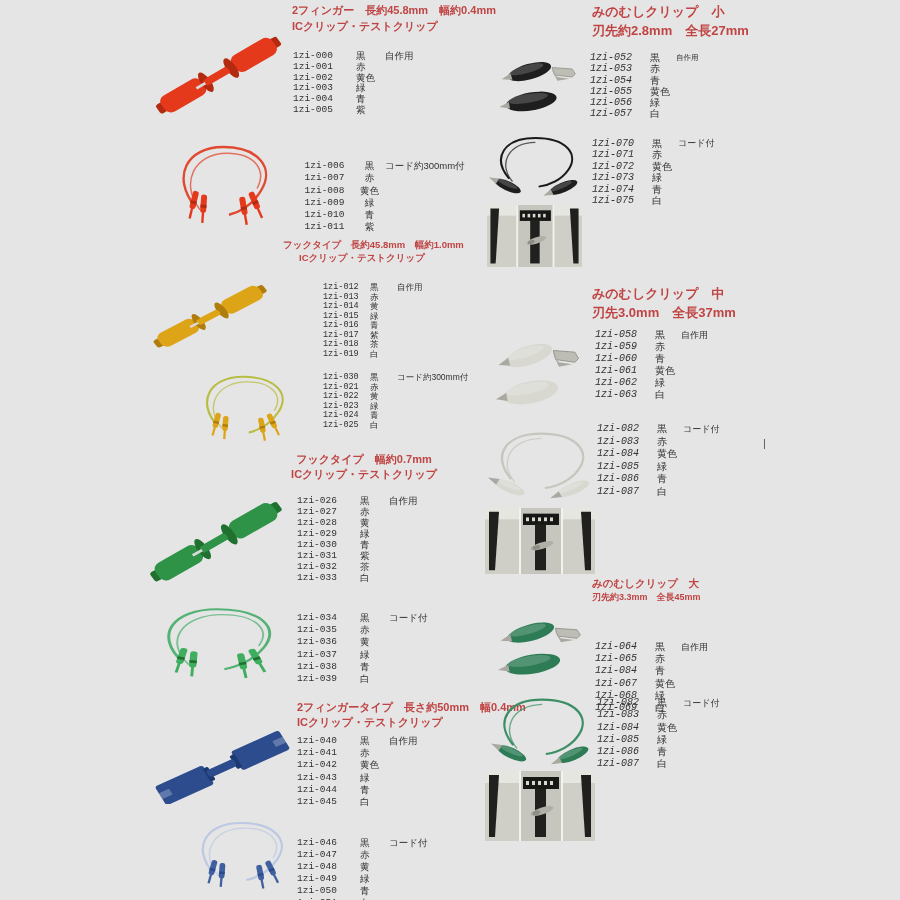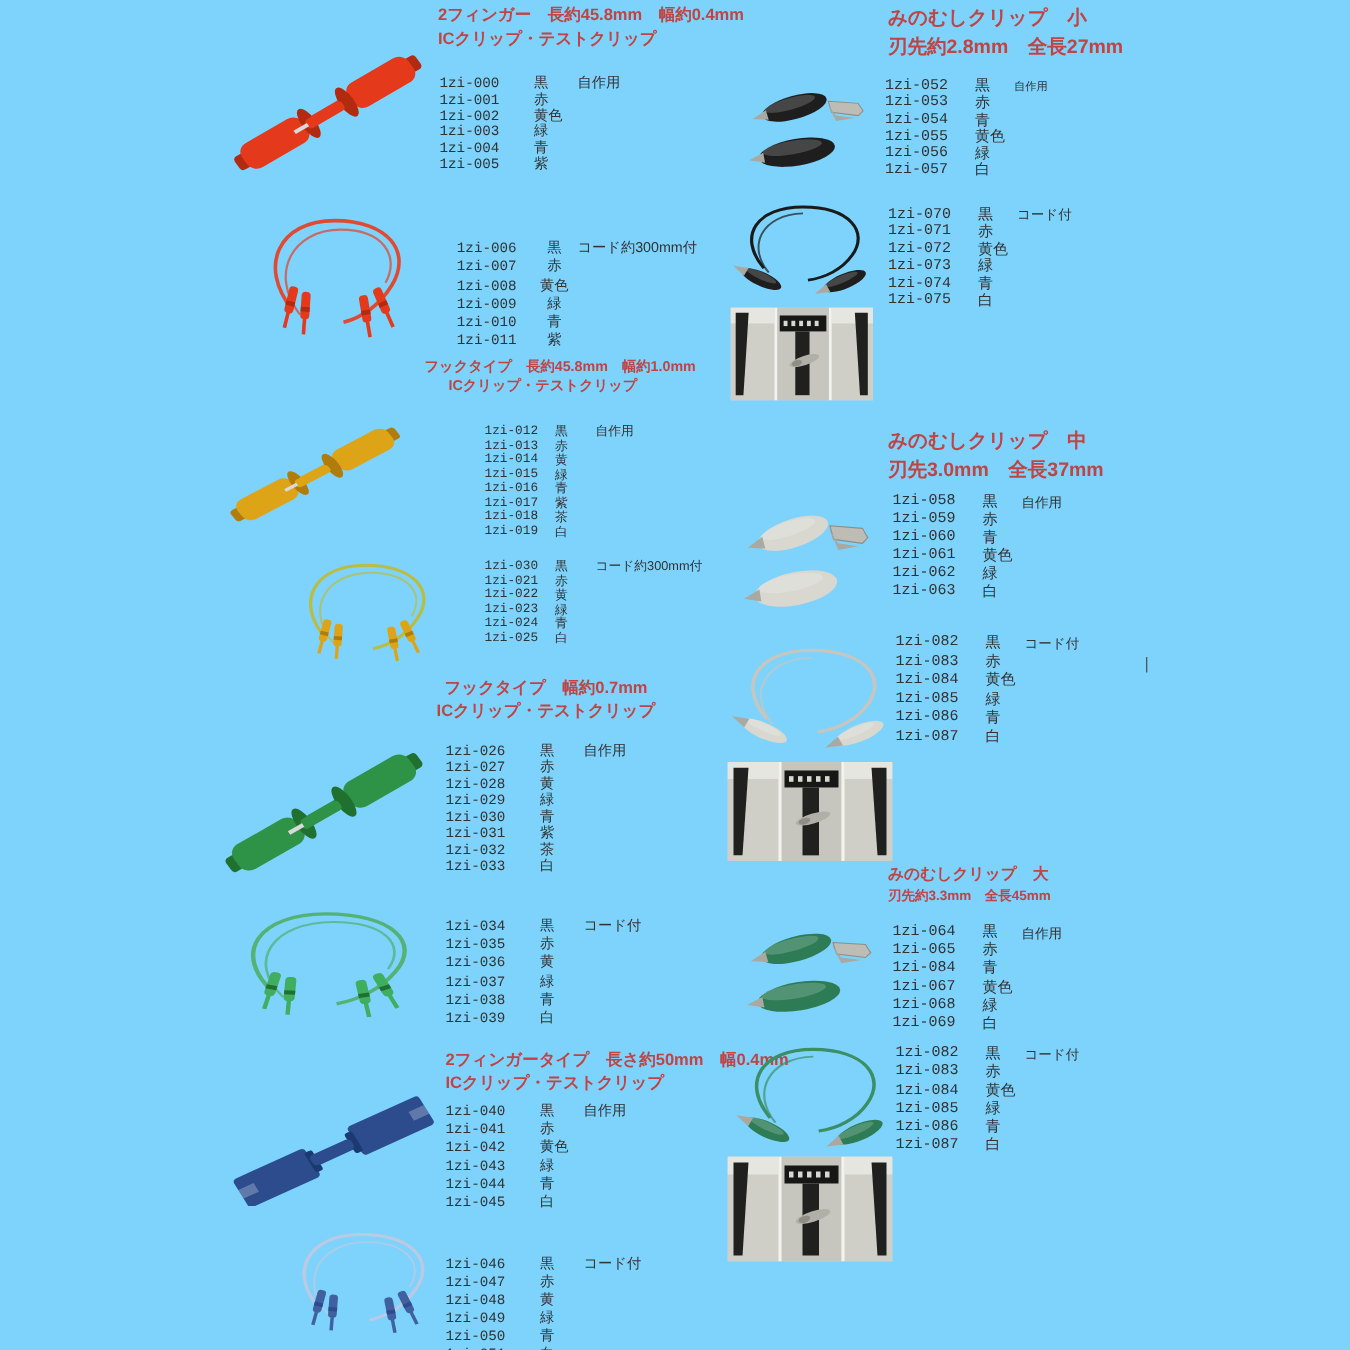--- a/index.html
+++ b/index.html
@@ -1,16 +1,16 @@
 <!DOCTYPE html>
 <html><head>
 <meta charset="utf-8">
 <style>
   html,body{margin:0;padding:0;background:#fff;}
-  .page{position:relative;width:900px;height:900px;background:#7dd3fc;overflow:hidden;
+  .page{position:relative;width:900px;height:900px;background:#e5e5e5;overflow:hidden;
         font-family:"Liberation Sans","DejaVu Sans",sans-serif;color:#323232;}
   .hdr{position:absolute;font-weight:bold;color:#c04444;white-space:nowrap;}
   .h0{left:292px;top:2px;font-size:11px;line-height:16px;}
   .h2{left:283px;top:238px;width:158px;text-align:center;font-size:9.5px;line-height:13px;}
   .h4{left:283px;top:452px;width:162px;text-align:center;font-size:11px;line-height:15px;}
   .h6{left:297px;top:700px;font-size:11px;line-height:15px;}
   .h8{left:592px;top:2px;font-size:13px;line-height:19px;}
   .h10{left:592px;top:284px;font-size:13px;line-height:19px;}
   .h12{left:592px;top:576px;font-size:10.5px;line-height:14px;}
   .h12 .hl2{font-size:9px;}
@@ -42,29 +42,29 @@
   .l1{left:293px;top:160px;text-align:center;--rh:12.3px;}
   .l2{left:306px;top:283px;--rh:9.5px;font-size:8.5px;}
   .l3{left:306px;top:373px;--rh:9.5px;font-size:8.5px;}
   .l2 .pcode,.l3 .pcode{width:47px;margin-left:17px;}
   .l2 .pcolor,.l3 .pcolor{width:25px;}
   .l4{left:297px;top:495px;--rh:11px;}
   .l5{left:297px;top:612px;--rh:12.2px;}
   .l6{left:297px;top:735px;--rh:12.2px;}
   .l7{left:297px;top:837px;--rh:12.1px;}
   .rlst{font-size:10px;}
-  .rlst .pcode{width:60px;}
+  .rlst .pcode{width:60px;font-style:italic;}
   .rlst .pcolor{width:24px;}
   .rlst .pnote{font-size:9px;}
   .l8{left:590px;top:52px;--rh:11.3px;}
   .l8 .pnote{font-size:7.5px;}
   .l9{left:592px;top:138px;--rh:11.4px;}
   .l10{left:595px;top:329px;--rh:12px;}
   .l11{left:597px;top:423px;--rh:12.6px;}
-  .l12{left:595px;top:616px;--rh:12.2px;}
+  .l12{left:595px;top:641px;--rh:12.2px;}
   .l13{left:597px;top:697px;--rh:12.3px;}
   .stray{position:absolute;left:763px;top:437px;font-size:11px;color:#555;}
 </style>
 </head>
 <body>
 
 <div class="page">
 
   <div class="hdr h0">
     <div class="hl1">2フィンガー　長約45.8mm　幅約0.4mm</div>

